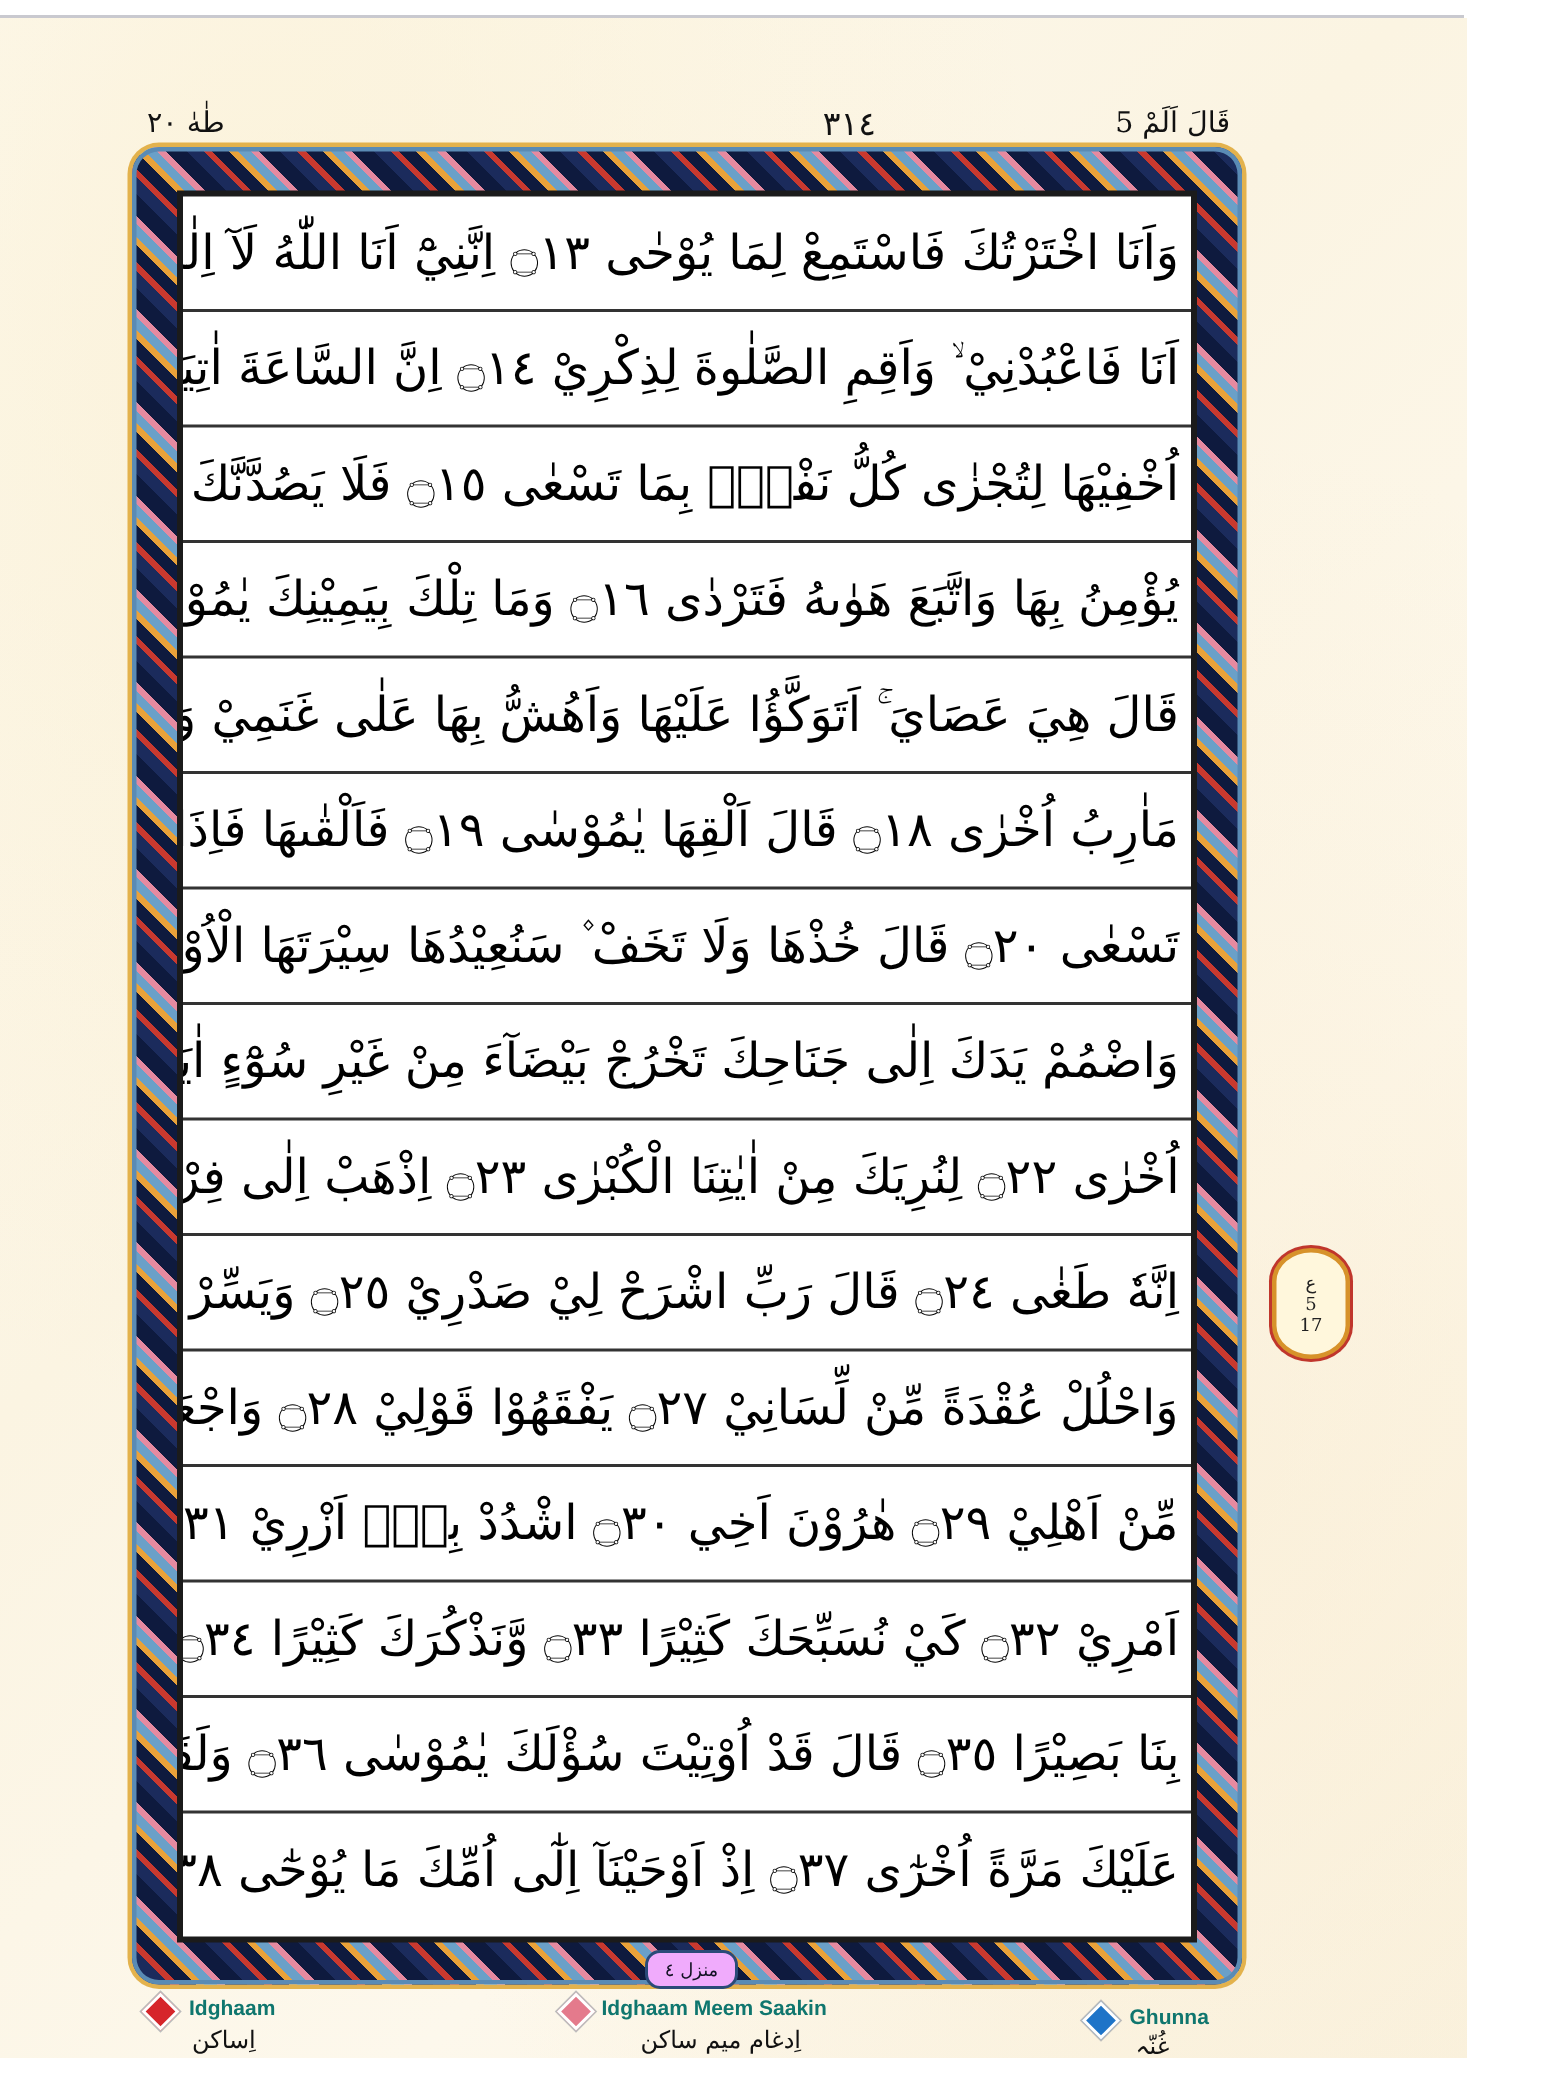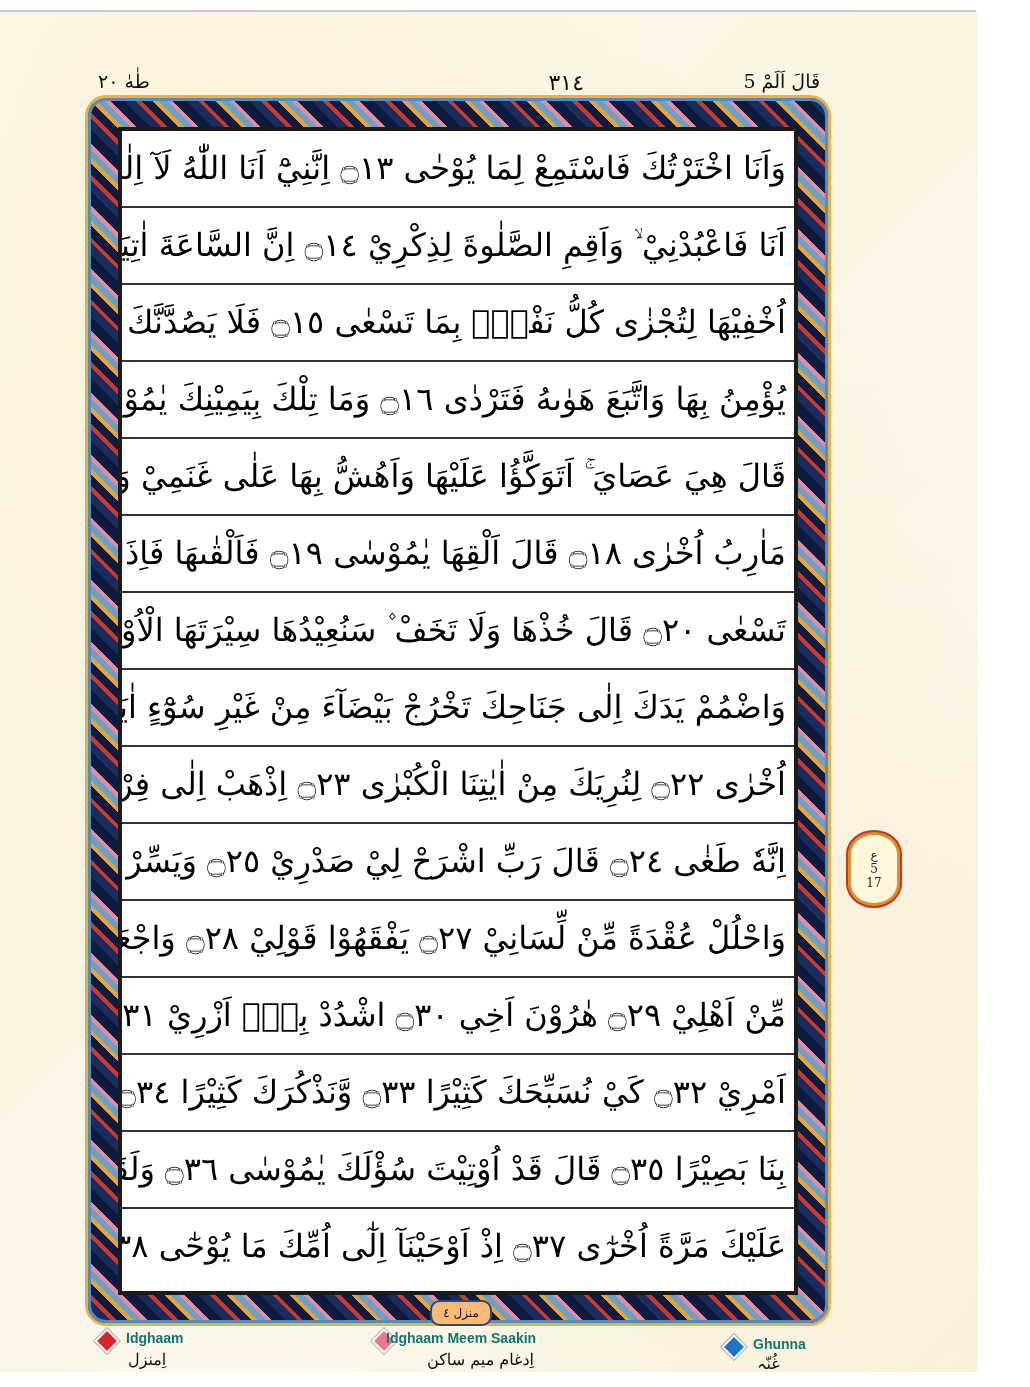--- a/index.html
+++ b/index.html
@@ -21,21 +21,21 @@
   .frame-inner-border{position:absolute;left:118px;top:127px;width:680px;height:1168px;background:#1b1b1b;}
   .text-area{position:absolute;left:122px;top:131px;width:672px;height:1160px;background:#ffffff;}
   .line{position:absolute;left:0;width:672px;height:77px;border-bottom:2px solid #333;box-sizing:border-box;
     direction:rtl;text-align:justify;text-align-last:justify;white-space:nowrap;overflow:hidden;
     font-family:"DejaVu Serif",serif;font-size:32px;line-height:74px;color:#000;padding:0 8px;}
   .line:last-child{border-bottom:none;}
   .side-marker{position:absolute;left:848px;top:832px;width:46px;height:68px;
     background:#fff7dc;border:3px solid #d7922a;border-radius:50% 50% 50% 50%/30% 30% 30% 30%;
     box-shadow:0 0 0 2px #c0362c;display:flex;flex-direction:column;align-items:center;justify-content:center;
     font-family:"DejaVu Serif",serif;font-size:12px;color:#222;line-height:14px;}
-  .manzil-badge{position:absolute;left:430px;top:1300px;width:58px;height:22px;background:#fdba74;
+  .manzil-badge{position:absolute;left:430px;top:1300px;width:58px;height:22px;background:#f0abfc;
     border:2px solid #2a4a78;border-radius:10px;text-align:center;font-family:"DejaVu Serif",serif;font-size:12px;line-height:22px;color:#112;direction:rtl;}
   .legend-item{position:absolute;top:1330px;}
   .diamond{position:absolute;width:14px;height:14px;transform:rotate(45deg);border:2px solid #fff;box-shadow:0 0 0 1px #bbb;}
   .legend-label{position:absolute;font-family:"Liberation Sans",sans-serif;font-weight:bold;font-size:14px;color:#0f766e;white-space:nowrap;}
   .legend-ar{position:absolute;font-family:"DejaVu Serif",serif;font-size:16px;color:#111;white-space:nowrap;direction:rtl;}
 </style>
 </head>
 <body>
 
 <div class="topline"></div>
@@ -70,26 +70,26 @@
   <span>ع</span>
   <span>5</span>
   <span>17</span>
 </div>
 
 <div class="manzil-badge">منزل ٤</div>
 
 <div class="legend-item" style="left:95px">
   <span class="diamond" style="left:3px;top:2px;background:#d6252b"></span>
   <span class="legend-label" style="left:31px;top:0">Idghaam</span>
-  <span class="legend-ar" style="left:33px;top:20px">اِمنزل</span>
+  <span class="legend-ar" style="left:33px;top:20px">اِساکن</span>
 </div>
 
 <div class="legend-item" style="left:372px">
   <span class="diamond" style="left:3px;top:2px;background:#e47a8c"></span>
-  <span class="legend-label" style="left:14px;top:0">Idghaam Meem Saakin</span>
+  <span class="legend-label" style="left:29px;top:0">Idghaam Meem Saakin</span>
   <span class="legend-ar" style="left:55px;top:20px">اِدغام میم ساکن</span>
 </div>
 
 <div class="legend-item" style="left:722px;top:1336px">
   <span class="diamond" style="left:3px;top:2px;background:#1e74c8"></span>
   <span class="legend-label" style="left:31px;top:0">Ghunna</span>
   <span class="legend-ar" style="left:35px;top:18px;font-size:16px">غُنّہ</span>
 </div>
 
 </body></html>

